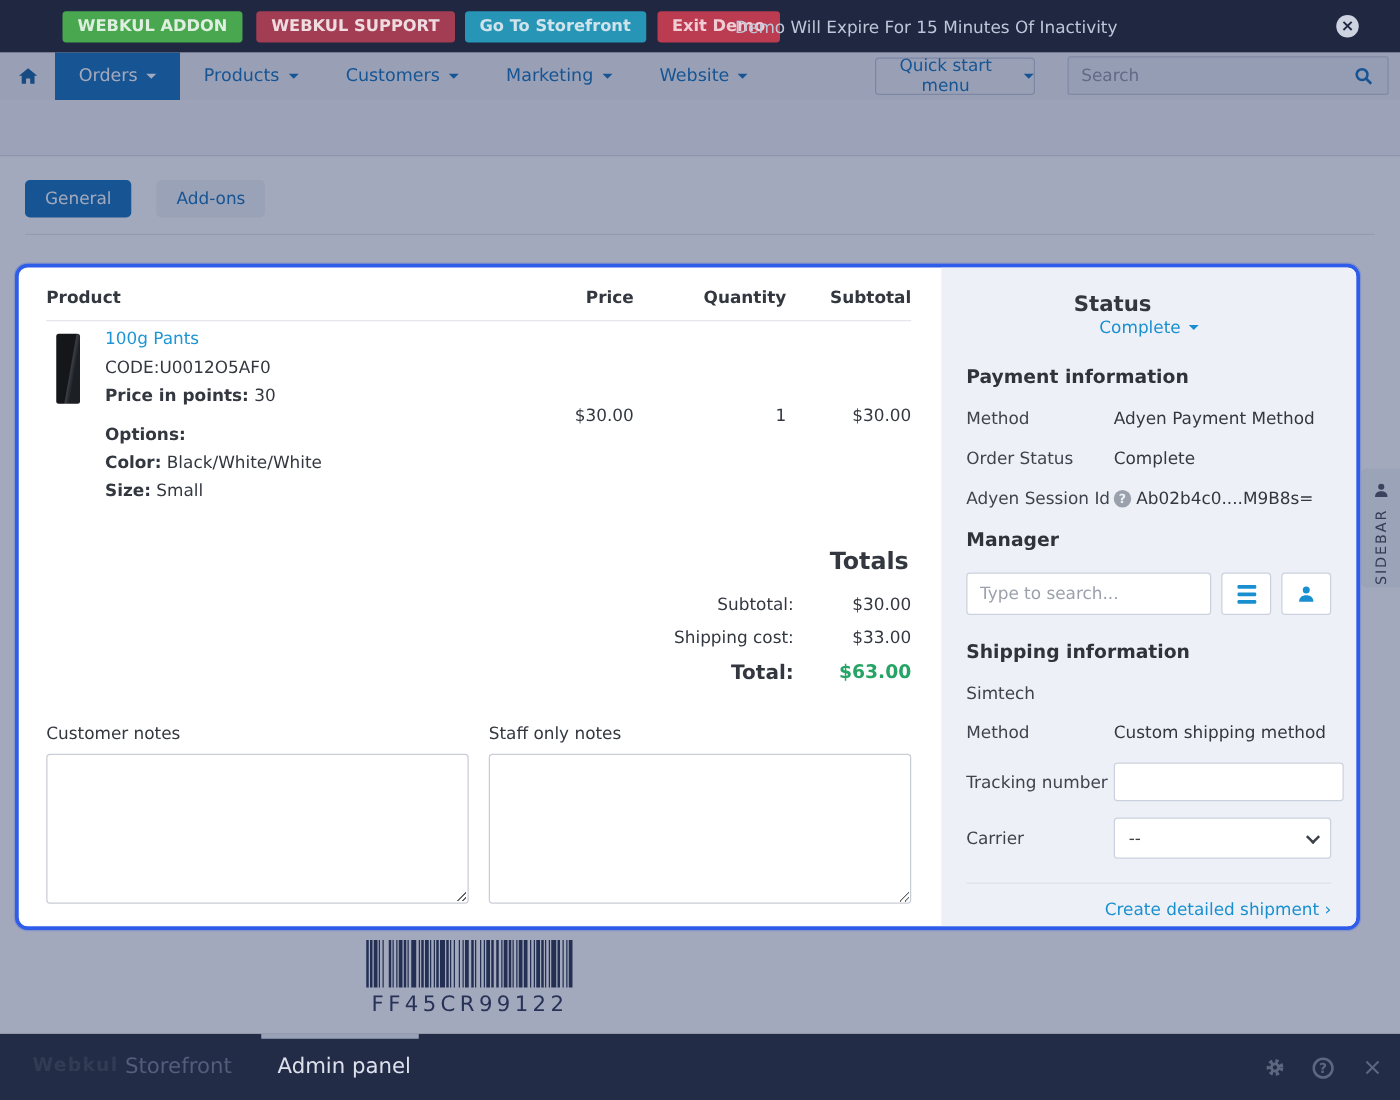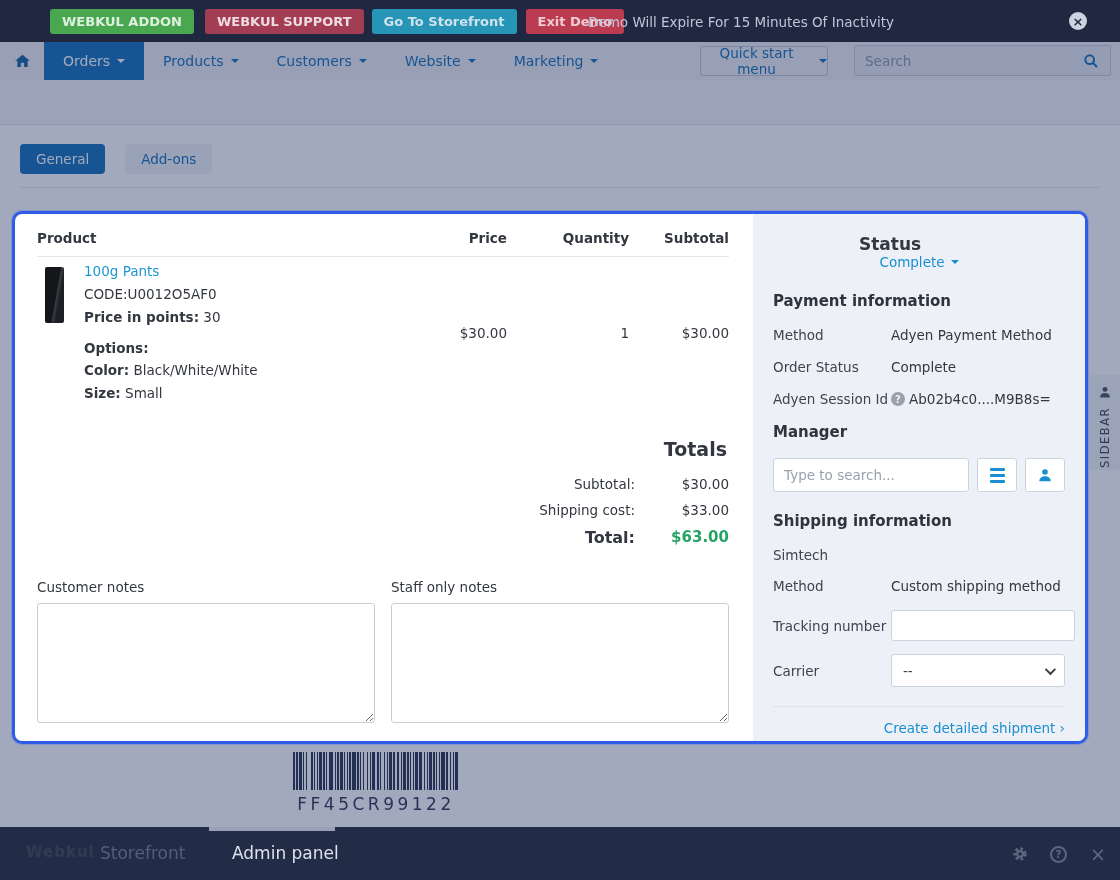--- a/index.html
+++ b/index.html
@@ -121,21 +121,21 @@
   .barcode-bars { display:flex; justify-content:center; height:38px; align-items:stretch; }
   .barcode-bars i { display:block; background:#252e4c; }
   .barcode-txt { margin-top:4px; font-size:17px; letter-spacing:3.5px; color:#2b3352; }
 
   
   .bottom-bar { position:absolute; left:0; top:827px; width:1120px; height:53px; background:#232c47; z-index:60; }
   .bb-indicator { position:absolute; left:209px; top:0; width:126px; height:4px; background:#98a1b6; }
   .bb-logo { position:absolute; left:26px; top:16px; font-size:15px; font-weight:bold; color:rgba(255,255,255,0.07); letter-spacing:1px; }
   .bb-link { position:absolute; top:16px; font-size:17px; cursor:pointer; }
   .bb-storefront { left:100px; color:#535e7d; }
-  .bb-admin { left:232px; color:#dde1ec; }
+  .bb-admin { left:222px; color:#dde1ec; }
   .bb-icon { position:absolute; top:19px; color:#5d6780; cursor:pointer; }
   .bb-gear { left:1012px; }
   .bb-help { left:1050px; width:17px; height:17px; border:2px solid #5d6780; border-radius:50%; font-size:11px; font-weight:bold; display:flex; align-items:center; justify-content:center; }
   .bb-close { left:1090px; font-size:19px; line-height:17px; }
 </style>
 </head>
 <body>
 
 <div class="screen">
 
@@ -160,25 +160,25 @@
     </div>
     <div class="nav-item">
       <span>Products</span>
         <span class="caret"></span>
     </div>
     <div class="nav-item">
       <span>Customers</span>
         <span class="caret"></span>
     </div>
     <div class="nav-item">
+      <span>Marketing</span>
+        <span class="caret"></span>
+    </div>
+    <div class="nav-item">
       <span>Website</span>
-        <span class="caret"></span>
-    </div>
-    <div class="nav-item">
-      <span>Marketing</span>
         <span class="caret"></span>
     </div>
   </div>
   <button class="quick-start">
     <span>Quick start menu</span>
       <span class="caret"></span>
   </button>
   <div class="search-box">
     <input type="text" placeholder="Search" style="">
     <span class="search-btn">

